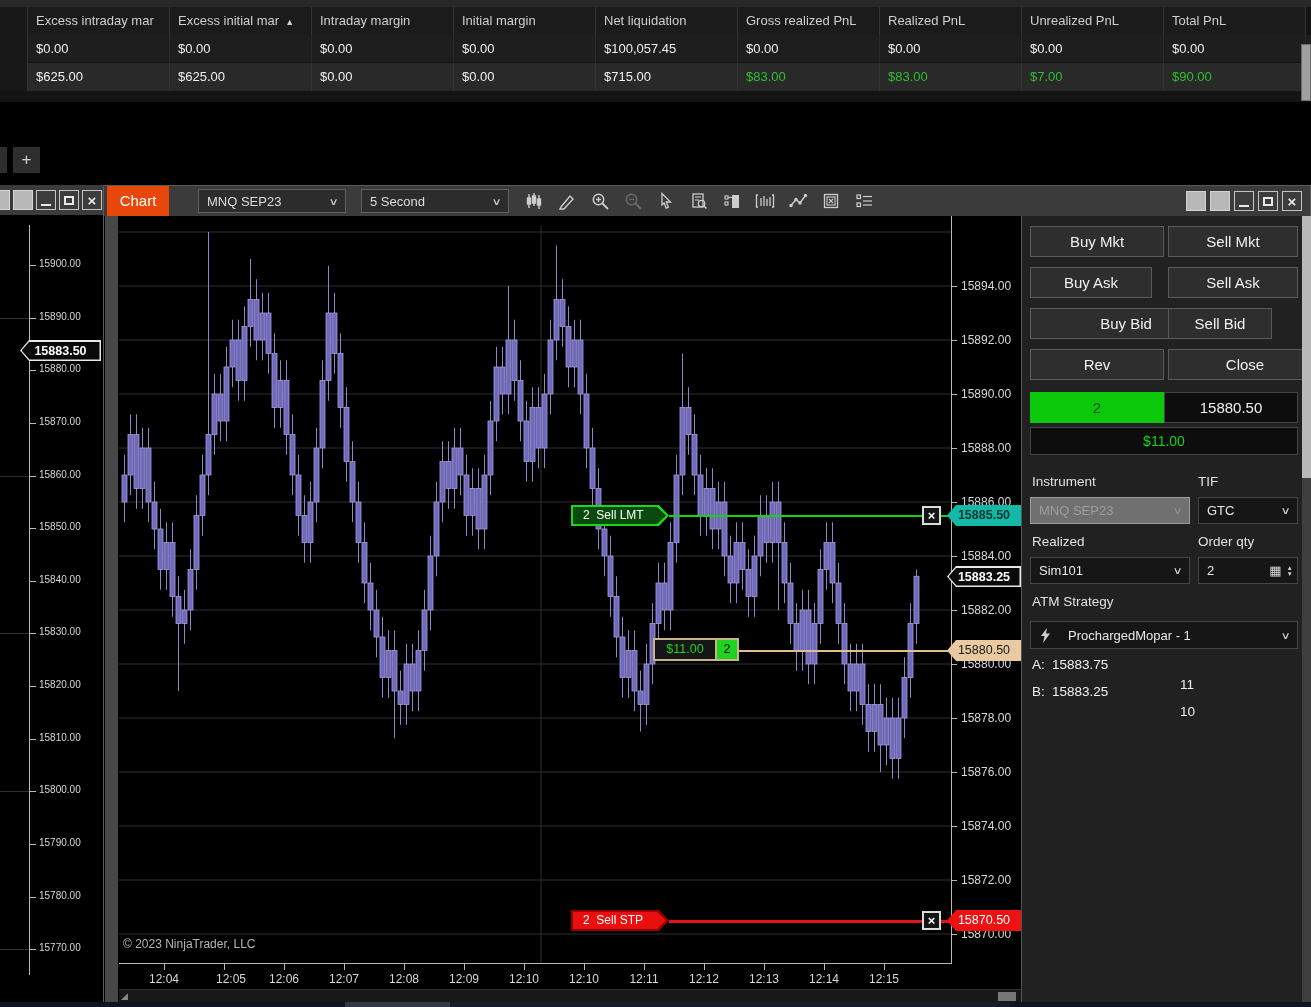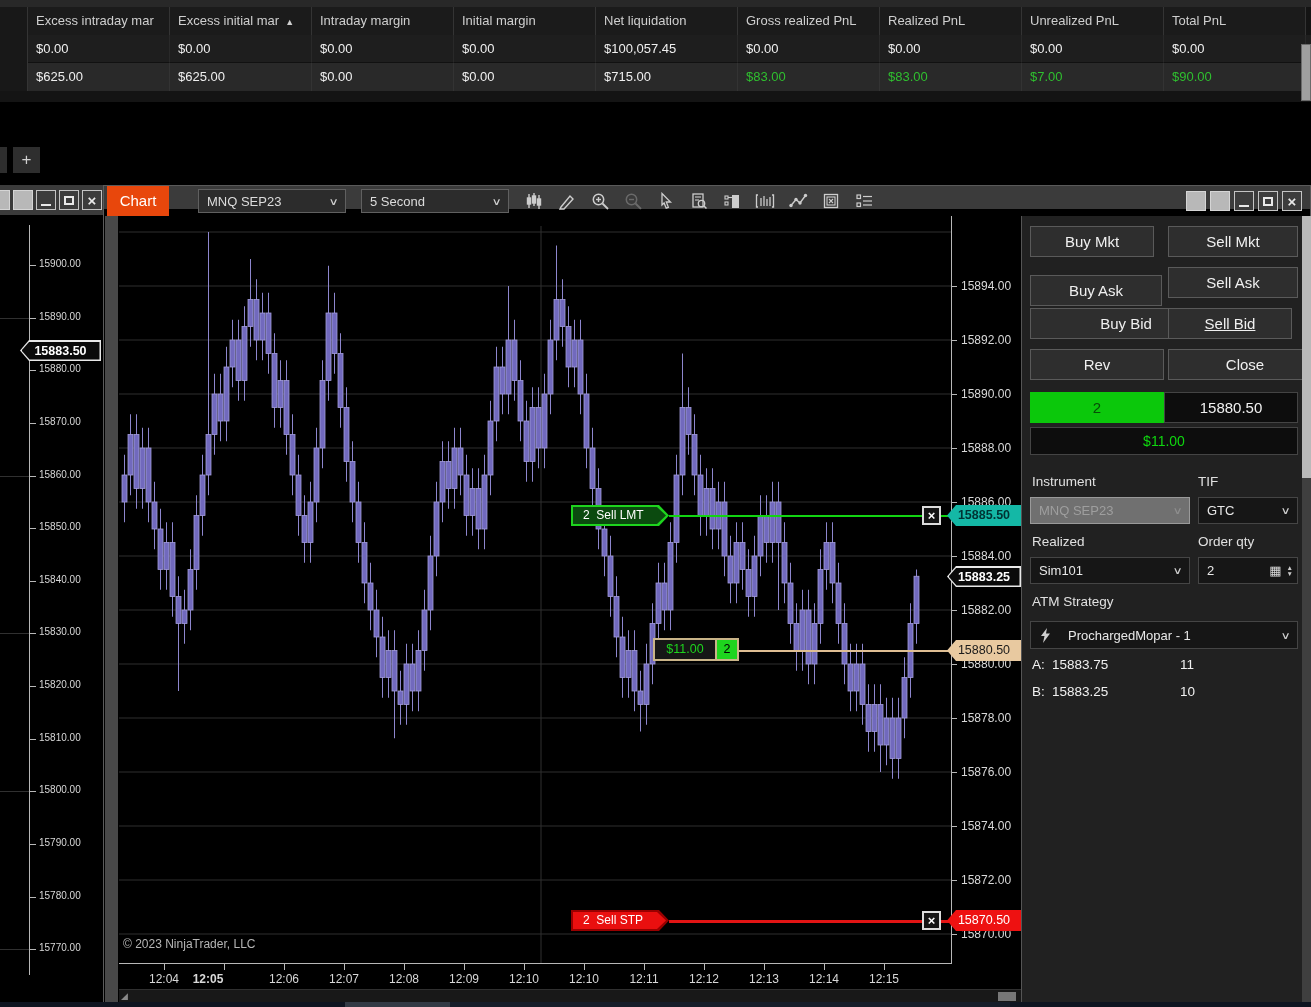--- a/index.html
+++ b/index.html
@@ -46,21 +46,21 @@
   .l-grid { position:absolute; left:0; width:29px; height:1px; background:#303030; }
   #left-tag { position:absolute; left:20px; top:125px; width:81px; height:21px; }
   #left-mini-scroll { position:absolute; left:0; top:789px; width:103px; height:16px; background:#181818; }
   #left-mini-thumb { position:absolute; left:57px; top:2px; width:16px; height:12px; background:#8a8a8a; }
   #left-mini-btn { position:absolute; left:76px; top:2px; width:16px; height:12px; background:#262626;
     color:#ccc; font-size:8px; text-align:center; line-height:12px; }
 
   
   #main-win { position:absolute; left:103px; top:185px; width:1208px; height:822px; background:#000;
     border:1px solid #5a5a5a; }
-  #titlebar { position:absolute; left:0; top:0; width:1206px; height:23px; background:#3b3b3b;
+  #titlebar { position:absolute; left:0; top:0; width:1206px; height:30px; background:#3b3b3b;
     display:flex; align-items:center; }
   #chart-tab { position:absolute; left:3px; top:0; width:62px; height:30px; background:#e8470c;
     color:#fff; font-size:15px; text-align:center; line-height:30px; cursor:pointer; }
   .dd-top { position:absolute; top:3px; height:24px; background:#2c2c2c; border:1px solid #606060;
     color:#dcdcdc; font-size:13px; display:flex; align-items:center; padding:0 8px; }
   #dd-instrument { left:94px; width:148px; }
   #dd-interval { left:257px; width:148px;justify-content:space-between; }
   .chev { margin-left:auto; font-size:10px; color:#d0d0d0; transform:scaleX(1.4); }
   #tools { position:absolute; left:420px; top:2px; height:26px; display:flex; align-items:center; gap:13px; }
   .ticon { width:20px; height:20px; display:flex; align-items:center; justify-content:center; cursor:pointer; }
@@ -137,21 +137,21 @@
   .dd.disabled { background:#707070; border:1px solid #9a9a9a; color:#9e9e9e; cursor:default; }
   .dd.disabled .chev { color:#8e8e8e; }
   #qty-field { position:absolute; left:176px; top:345px; width:100px; height:27px; background:#161616;
     border:1px solid #454545; color:#e8e8e8; font-size:13px; display:flex; align-items:center; padding:0 4px 0 8px; }
   #calc-icon { margin-left:auto; color:#d8d8d8; font-size:13px; }
   #spinner { display:flex; flex-direction:column; margin-left:5px; color:#ccc; font-size:6.5px; line-height:6px; }
   #atm-dd { left:8px; top:405px; width:268px; height:28px; }
   #atm-dd .atm-text { margin-left:16px; }
   .quote-row { position:absolute; left:10px; width:260px; height:20px; color:#f0f0f0; font-size:13.5px; }
   .quote-price { position:absolute; left:20px; }
-  .quote-size { position:absolute; left:148px; }
+  .quote-size { position:absolute; left:148px;margin-top:20px; }
   #dom-scroll-top { position:absolute; right:0; top:0; width:9px; height:262px; background:#b9b9b9; }
   #dom-scroll-bot { position:absolute; right:0; top:262px; width:9px; height:528px; background:#3f3f3f; }
 
   #taskbar { position:absolute; left:0; top:1002px; width:1311px; height:5px; background:#0e1420; }
   #taskbar .tb1 { position:absolute; left:345px; width:105px; height:5px; background:#333a45; }
   #taskbar .tb2 { position:absolute; left:450px; width:560px; height:5px; background:#161d29; }
 
   svg.icon { display:block; }
 </style>
 </head>
@@ -730,21 +730,21 @@
         <div class="tag-in">15883.25</div>
       </div>
       <div id="tag-pos" class="price-tag">15880.50</div>
       <div id="tag-stp" class="price-tag">15870.50</div>
     </div>
 
     <div id="time-axis">
         <div class="t-tick" style="left: 60px;"></div>
         <div class="t-label" style="left: 40px;">12:04</div>
         <div class="t-tick" style="left: 120px;"></div>
-        <div class="t-label" style="left: 84px; font-weight: bold;">12:05</div>
+        <div class="t-label" style="left: 107px;">12:05</div>
         <div class="t-tick" style="left: 180px;"></div>
         <div class="t-label" style="left: 160px;">12:06</div>
         <div class="t-tick" style="left: 240px;"></div>
         <div class="t-label" style="left: 220px;">12:07</div>
         <div class="t-tick" style="left: 300px;"></div>
         <div class="t-label" style="left: 280px;">12:08</div>
         <div class="t-tick" style="left: 360px;"></div>
         <div class="t-label" style="left: 340px;">12:09</div>
         <div class="t-tick" style="left: 420px;"></div>
         <div class="t-label" style="left: 400px;">12:10</div>
@@ -761,26 +761,26 @@
         <div class="t-tick" style="left: 780px;"></div>
         <div class="t-label" style="left: 760px;">12:15</div>
       </div>
 
     <div id="hscroll">
       <div id="hscroll-grip">◢</div>
       <div id="hscroll-thumb"></div>
     </div>
 
     <div id="dom">
-      <div class="dom-btn" style="left:8px;top:10px;width:124px;">Buy Mkt</div>
+      <div class="dom-btn" style="left:8px;top:10px;width:134px;">Buy Mkt</div>
       <div class="dom-btn" style="left:146px;top:10px;width:130px;">Sell Mkt</div>
-      <div class="dom-btn" style="left:8px;top:59px;width:132px;">Buy Ask</div>
+      <div class="dom-btn" style="left:8px;top:51px;width:122px;">Buy Ask</div>
       <div class="dom-btn" style="left:146px;top:51px;width:130px;">Sell Ask</div>
       <div class="dom-btn" style="left:8px;top:92px;width:160px;padding-left:32px;">Buy Bid</div>
-      <div class="dom-btn" style="left:146px;top:92px;width:124px;text-decoration:underline;">Sell Bid</div>
+      <div class="dom-btn" style="left:146px;top:92px;width:104px;">Sell Bid</div>
       <div class="dom-btn" style="left:8px;top:133px;width:134px;">Rev</div>
       <div class="dom-btn" style="left:146px;top:133px;width:154px;">Close</div>
 
       <div id="pos-qty-cell">2</div>
       <div id="pos-price-cell">15880.50</div>
       <div id="pos-pnl-cell">$11.00</div>
 
       <div class="dom-label" style="left:10px;top:258px;">Instrument</div>
       <div class="dom-label" style="left:176px;top:258px;">TIF</div>
       <div class="dd disabled" style="left:8px;top:281px;width:160px;">

